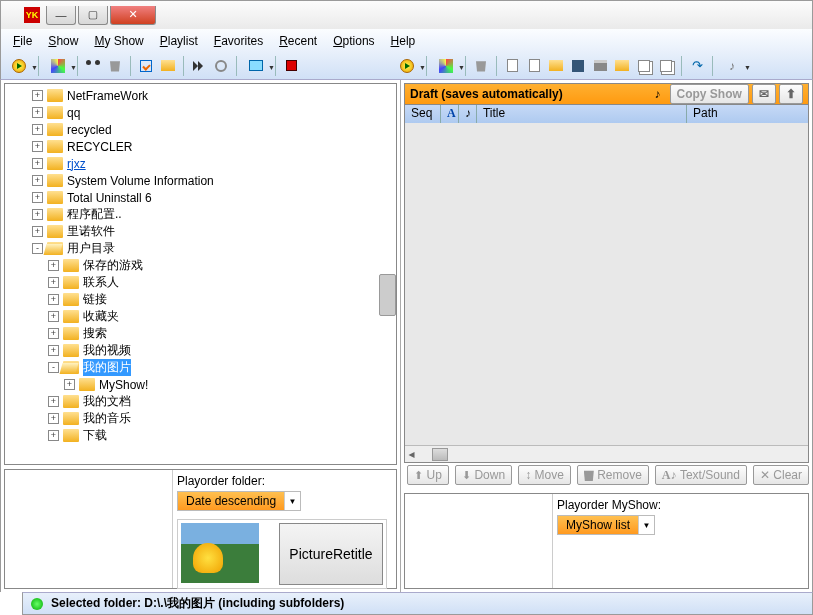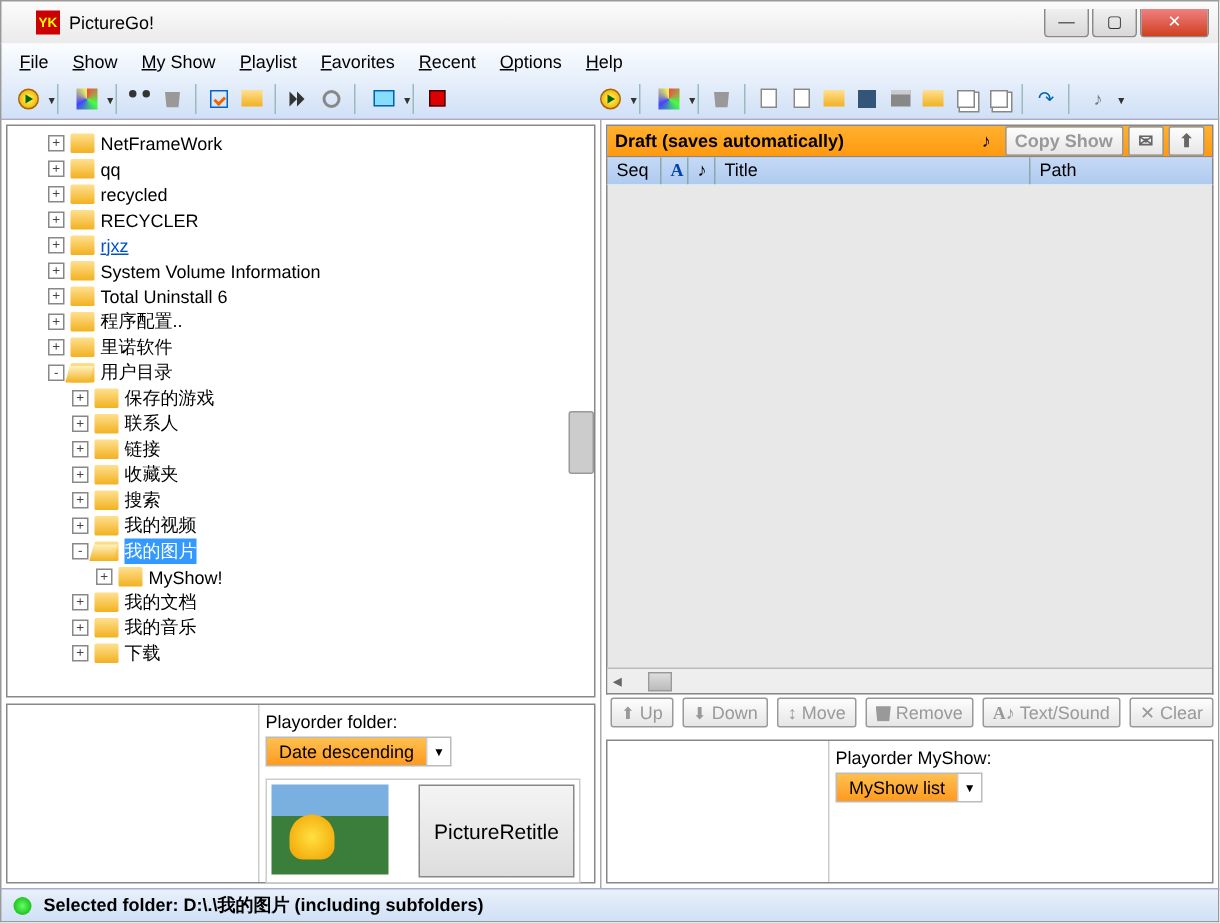--- a/index.html
+++ b/index.html
@@ -60,21 +60,21 @@
   .hscroll { height:17px; background:#eee; border-top:1px solid #bbb; display:flex; align-items:center;}
   .hscroll .thumb-s{ width:16px; height:13px; background:linear-gradient(#ddd,#bbb); border:1px solid #999; margin-left:14px; }
 
   .opsbar { height:24px; display:flex; gap:3px; margin-top:2px; }
   .opsbar .btn { flex:0 0 auto; }
 
   .right-bottom { height:96px; border:1px solid #888; margin-top:4px; display:flex; }
   .right-bottom .lf{ width:148px; border-right:1px solid #ccc; }
   .right-bottom .rf{ flex:1; padding:4px; }
 
-  .statusbar { height:23px; background:linear-gradient(#e8f0fb,#d0e0f6); border:1px solid #9a9a9a; border-top:1px solid #aac; display:flex; align-items:center; padding:0 8px; gap:8px; }
+  .statusbar { height:23px; background:linear-gradient(#e8f0fb,#d0e0f6); border:1px solid #9a9a9a; border-top:1px solid #aac; display:flex; align-items:center; padding:0 8px; gap:8px;margin-left:22px; }
   .green-dot { width:12px; height:12px; border-radius:50%; background:radial-gradient(#6f6,#0a0); }
   .statusbar b { font-weight:bold; }
 
   
   .i-go { width:14px;height:14px;background:radial-gradient(#ff5,#e90);border-radius:50%;border:1px solid #a60;position:relative;}
   .i-go::after{content:'';position:absolute;left:4px;top:3px;border-left:5px solid #060;border-top:3px solid transparent;border-bottom:3px solid transparent;}
   .i-colors{width:14px;height:14px;background:conic-gradient(#f44,#4f4,#44f,#ff4);}
   .i-bin{width:10px;height:12px;background:#999;clip-path:polygon(0 15%,100% 15%,90% 100%,10% 100%);}
   .i-people{width:14px;height:12px;position:relative;} .i-people::before,.i-people::after{content:'';position:absolute;width:5px;height:5px;border-radius:50%;background:#333;top:0;} .i-people::before{left:0;} .i-people::after{right:0;}
   .i-check{width:12px;height:12px;border:1px solid #06c;position:relative;} .i-check::after{content:'';position:absolute;left:2px;top:3px;width:5px;height:3px;border-left:2px solid #e60;border-bottom:2px solid #e60;transform:rotate(-45deg);}
@@ -90,21 +90,20 @@
   .i-copy{width:12px;height:12px;background:#fff;border:1px solid #888;box-shadow:2px 2px 0 #fff,2px 2px 0 1px #888;}
   .i-undo{font-size:13px;color:#06a;transform:scaleX(-1);}
   .i-note{font-size:12px;color:#777;}
   .i-up{font-size:11px;} .i-dn{font-size:11px;}
 </style>
 </head>
 <body>
 
 <div class="titlebar">
   <span class="app-icon">YK</span>
-  <span class="title">PictureGo!</span>
   <div class="winbtns">
     <div class="winbtn">—</div>
     <div class="winbtn">▢</div>
     <div class="winbtn close">✕</div>
   </div>
 </div>
 
 <div class="menubar">
   <span>File</span>
   <span>Show</span>

